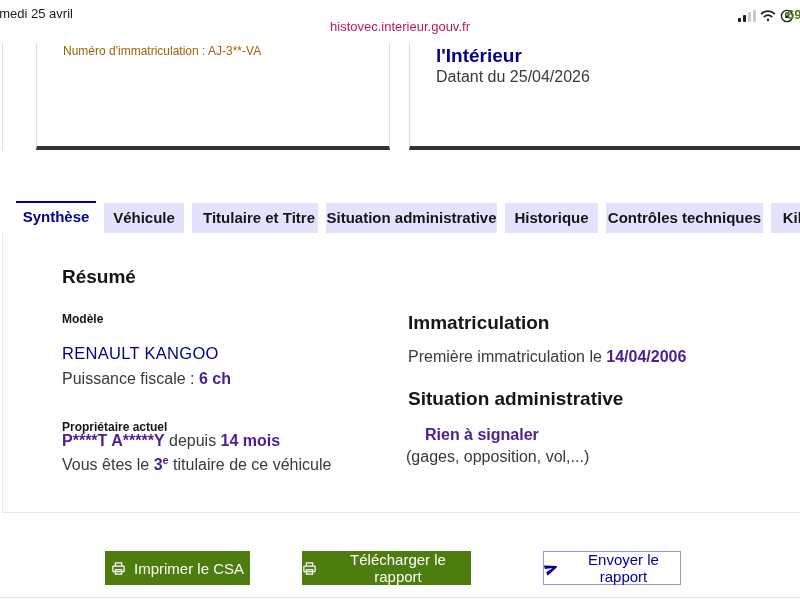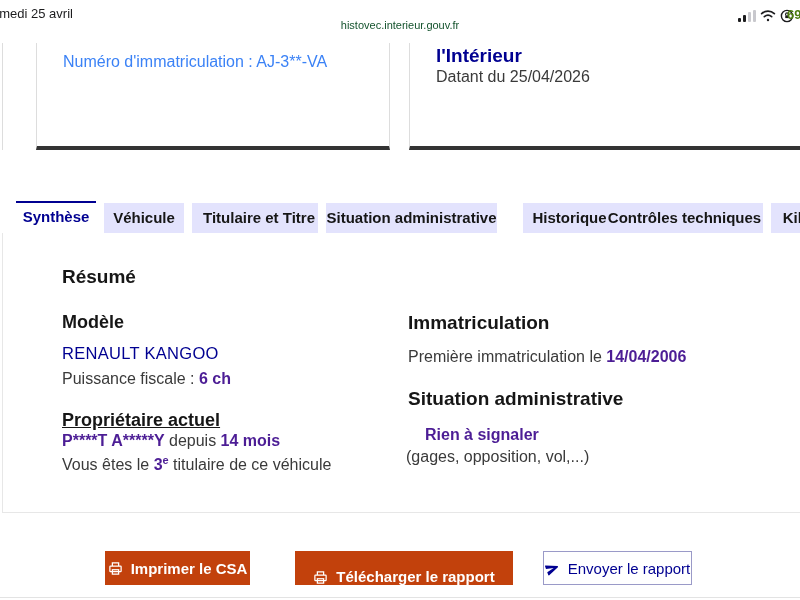--- a/index.html
+++ b/index.html
@@ -4,52 +4,52 @@
 <style>
   * { margin:0; padding:0; box-sizing:border-box; }
   html,body { width:800px; height:600px; }
   body {
     position:relative; overflow:hidden; background:#ffffff;
     font-family:"Liberation Sans","DejaVu Sans",sans-serif;
     color:#3a3a3a;
   }
   
   .status-date { position:absolute; left:-8px; top:6px; font-size:13px; font-weight:500; color:#1c1c1e; }
-  .status-url  { position:absolute; top:19px; left:0; width:100%; text-align:center; font-size:11px; color:#14532d; }
+  .status-url  { position:absolute; top:19px; left:0; width:100%; text-align:center; font-size:13px; color:#be185d; }
   .status-icons { position:absolute; top:9px; left:738px; display:flex; align-items:center; gap:4px; }
   .battery-pct { position:absolute; top:7px; left:787px; font-size:13px; font-weight:600; color:#4d7c0f; white-space:nowrap; }
   
   .card { position:absolute; top:43px; height:107px; background:#fff;
           border-left:1px solid #ddd; border-right:1px solid #ddd; border-bottom:4px solid #333; }
   .card-left  { left:36px;  width:354px; }
   .card-right { left:409px; width:420px; }
   .edge-sliver { position:absolute; left:2px; top:43px; height:107px; width:0; border-left:1px solid #ddd; }
-  .card-text  { margin:10px 0 0 26px; font-size:16px; color:#3b82f6; }
+  .card-text  { margin:1px 0 0 26px; font-size:12px; color:#a16207; }
   .card-title { margin:2px 0 0 26px; font-size:19px; font-weight:700; color:#000091; }
   .card-sub   { margin:1px 0 0 26px; font-size:16px; color:#3a3a3a; }
   
   .tabbar { position:absolute; left:0; top:199px; width:800px; height:34px; overflow:hidden; }
   .tab { position:absolute; bottom:0; height:30px; background:#e3e3fd; color:#161616;
          font-size:15px; font-weight:700; text-align:center; line-height:30px; cursor:pointer; white-space:nowrap; }
   .tab.active { height:32px; background:#ffffff; color:#000091; border-top:2px solid #000091; line-height:28px; }
   
   .panel { position:absolute; left:2px; top:233px; width:806px; height:280px;
            background:#fff; border-left:1px solid #e7e7e7; border-bottom:1px solid #e7e7e7; }
   .abs { position:absolute; white-space:nowrap; }
   .h1 { font-size:19px; font-weight:700; color:#161616; }
-  .h2 { font-size:18px; font-weight:700; color:#161616; }
+  .h2 { font-size:12px; font-weight:700; color:#161616; }
   .body16 { font-size:16px; color:#3a3a3a; }
   .blue { color:#4c1d95; font-weight:700; }
   .blue-reg { color:#000091; letter-spacing:.3px; }
   sup { font-size:11px; }
   
   .btn { position:absolute; top:551px; height:34px; display:flex; align-items:center; justify-content:center;
          gap:8px; font-size:15px; font-weight:500; cursor:pointer; border:none;
          font-family:"Liberation Sans","DejaVu Sans",sans-serif; }
-  .btn-fill { background:#c2410c; color:#ffffff;font-weight:bold; }
+  .btn-fill { background:#4d7c0f; color:#ffffff; }
   .btn-line { background:#ffffff; color:#000091; border:1px solid #9a9ac8; }
   .bottom-hairline { position:absolute; left:0; top:597px; width:800px; border-top:1px solid #e3e3e3; }
   .icon { display:inline-flex; }
 </style>
 </head>
 <body>
 
 <div class="status-date">amedi 25 avril</div>
 <div class="status-url">histovec.interieur.gouv.fr</div>
 <div class="status-icons">
@@ -85,36 +85,36 @@
 <div class="card card-right">
   <div class="card-title">l'Intérieur</div>
   <div class="card-sub">Datant du 25/04/2026</div>
 </div>
 
 <div class="tabbar">
   <div class="tab" style="left:104px;width:80px;">Véhicule</div>
   <div class="tab active" style="left:16px;width:80px;">Synthèse</div>
   <div class="tab" style="left:192px;width:126px;padding-left:8px;">Titulaire et Titre</div>
   <div class="tab" style="left:326px;width:171px;">Situation administrative</div>
-  <div class="tab" style="left:523px;width:93px;">Historique</div>
+  <div class="tab" style="left:505px;width:93px;">Historique</div>
   <div class="tab" style="left:606px;width:157px;">Contrôles techniques</div>
   <div class="tab" style="left:771px;width:110px;">Kilométrage</div>
 </div>
 
 <div class="panel"></div>
 
 <div class="abs h1" style="left:62px;top:266px;text-align:center;">Résumé</div>
 
 <div class="abs h2" style="left:62px;top:312px;">Modèle</div>
 <div class="abs blue-reg" style="left:62px;top:344px;font-size:16.5px;">RENAULT KANGOO</div>
 <div class="abs body16" style="left:62px;top:370px;">
   <span>Puissance fiscale : </span><span class="blue">6 ch</span>
 </div>
 
-<div class="abs h2" style="left:62px;top:410px;text-decoration:underline;">Propriétaire actuel</div>
+<div class="abs h2" style="left:62px;top:420px;">Propriétaire actuel</div>
 <div class="abs body16" style="left:62px;top:432px;">
   <span class="blue">P****T A*****Y</span><span> depuis </span><span class="blue">14 mois</span>
 </div>
 <div class="abs body16" style="left:62px;top:454px;">
   <span>Vous êtes le </span><span class="blue">3</span><sup class="blue">e</sup><span> titulaire de ce véhicule</span>
 </div>
 
 <div class="abs h1" style="left:408px;top:312px;">Immatriculation</div>
 <div class="abs body16" style="left:408px;top:348px;">
   <span>Première immatriculation le </span><span class="blue">14/04/2006</span>
@@ -128,32 +128,32 @@
   <span class="icon">
     <svg width="15" height="15" viewBox="0 0 24 24" fill="none" stroke="#ffffff" stroke-width="2">
       <path d="M7 8V3h10v5"></path>
       <rect x="3" y="8" width="18" height="9" rx="1"></rect>
       <rect x="7" y="14" width="10" height="7"></rect>
     </svg>
   </span>
   <span>Imprimer le CSA</span>
 </button>
 
-<button class="btn btn-fill" style="left:295px;width:218px;align-items:flex-end;">
+<button class="btn btn-fill" style="left:302px;width:169px;">
   <span class="icon">
     <svg width="15" height="15" viewBox="0 0 24 24" fill="none" stroke="#ffffff" stroke-width="2">
       <path d="M7 8V3h10v5"></path>
       <rect x="3" y="8" width="18" height="9" rx="1"></rect>
       <rect x="7" y="14" width="10" height="7"></rect>
     </svg>
   </span>
   <span>Télécharger le rapport</span>
 </button>
 
-<button class="btn btn-line" style="left:543px;width:149px;">
+<button class="btn btn-line" style="left:543px;width:138px;">
   <span class="icon" style="transform:rotate(-20deg);">
     <svg width="15" height="15" viewBox="0 0 24 24" fill="#000091">
       <path d="M3.4 20.4l17.45-7.48a1 1 0 0 0 0-1.84L3.4 3.6a1 1 0 0 0-1.39.91L2 9.12l12 2.88L2 14.88l.01 4.61c0 .72.74 1.2 1.39.91z"></path>
     </svg>
   </span>
   <span>Envoyer le rapport</span>
 </button>
 
 <div class="bottom-hairline"></div>
 

